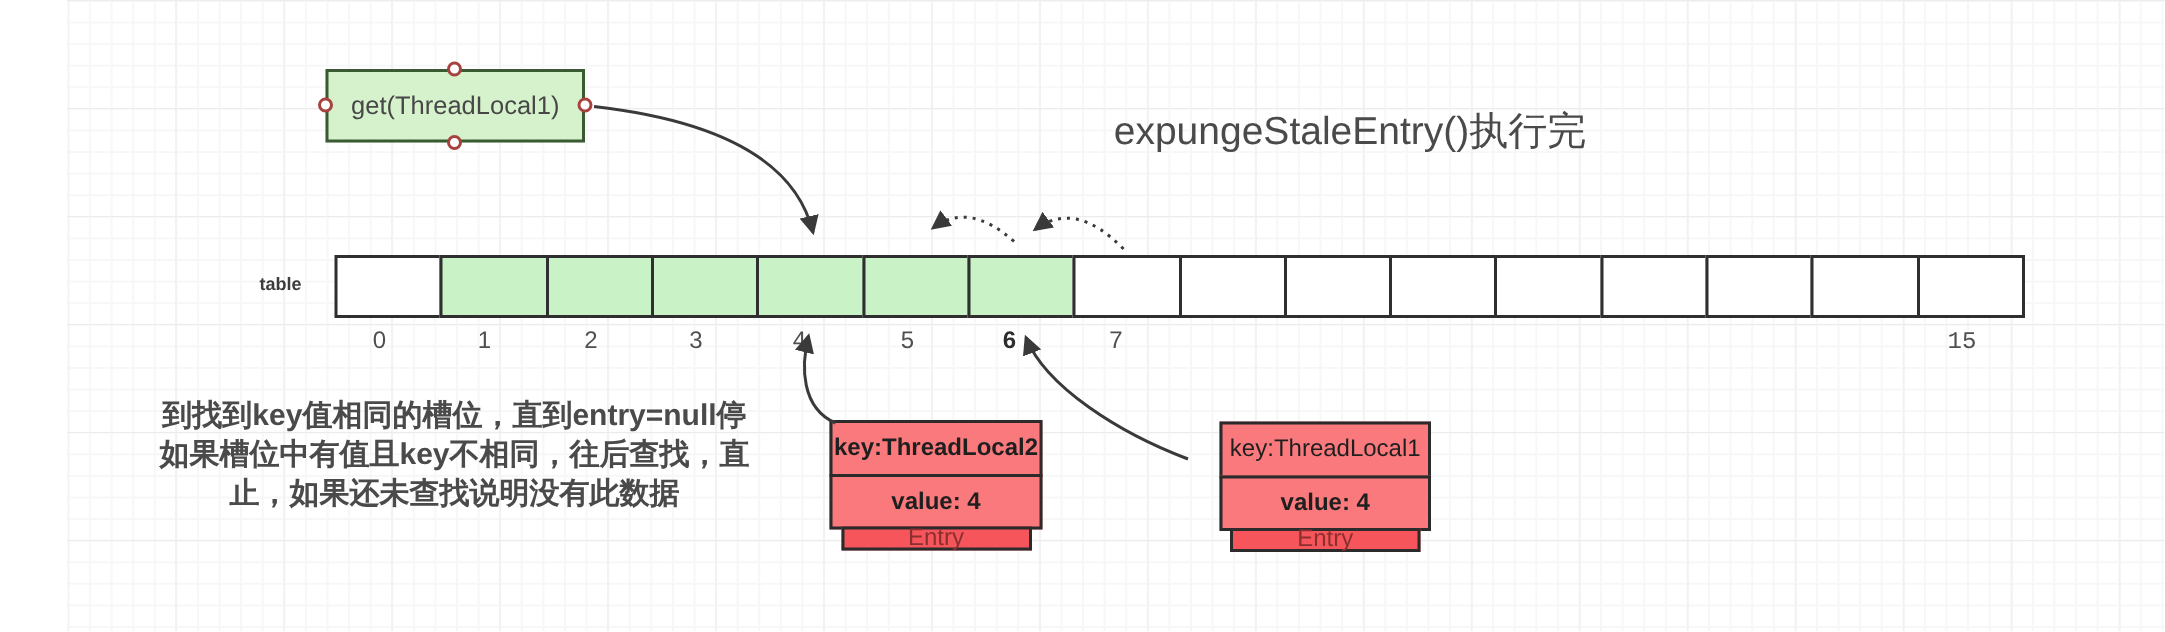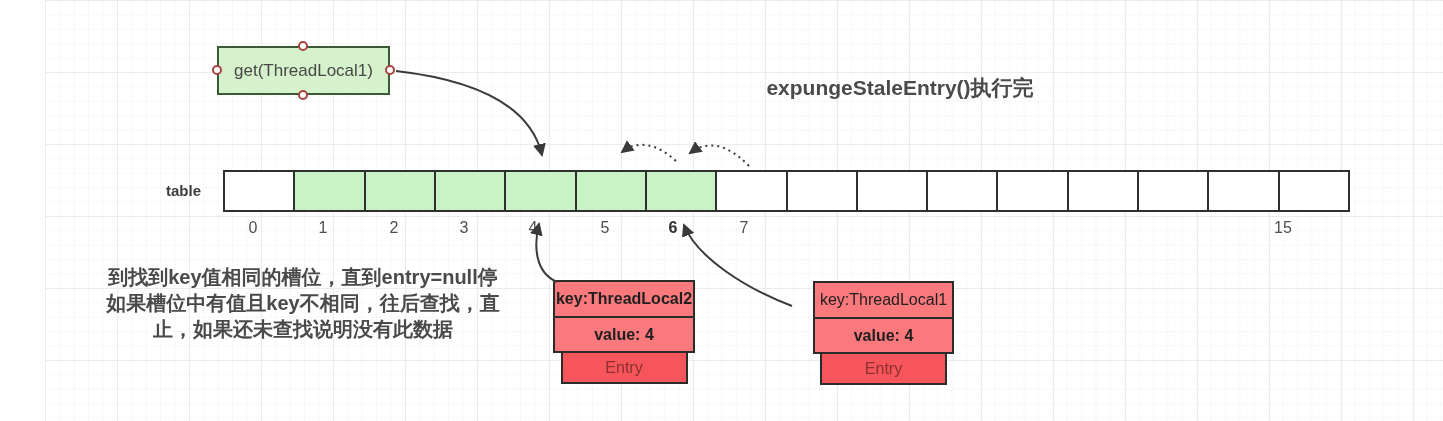--- a/index.html
+++ b/index.html
@@ -26,28 +26,28 @@
     font-size:17px; color:#474747;
   }
   .handle {
     position:absolute; width:10px; height:10px; border-radius:50%;
     background:#ffffff; border:2px solid #a8423f; z-index:5;
   }
 
   
   .title {
     position:absolute; left:645px; top:74px; width:420px;
-    text-align:center; font-weight:bold; font-size:21px; line-height:27px;
+    text-align:center; font-weight:normal; font-size:26px; line-height:27px;
     color:#4a4a4a;
   }
 
   
   .table-label {
     position:absolute; left:80px; top:182px; width:76px;
-    text-align:right; font-weight:bold; font-size:15px; color:#3d3d3d;
+    text-align:right; font-weight:bold; font-size:12px; color:#3d3d3d;
   }
   .table-row {
     position:absolute; left:178px; top:170px; width:1127px; height:42px;
     display:flex;
   }
   .table-cell {
     flex:1 1 0; background:#ffffff; border:2px solid #2f2f2f; margin-left:-2px;
   }
   .table-cell:first-child { margin-left:0; }
   .table-cell.green { background:#c9f3c6; }
@@ -68,21 +68,21 @@
   
   .entry-box { position:absolute; width:142px; }
   .entry-row {
     height:38px; background:#f9797c; border:2px solid #2b2b2b;
     display:flex; align-items:center; justify-content:center;
     font-size:16px; color:#1f1f1f;
   }
   .entry-row + .entry-row { margin-top:-2px; height:37px; }
   .entry-row.bold { font-weight:bold; }
   .entry-tag {
-    width:127px; height:33px; margin:-2px auto 0 auto;
+    width:127px; height:16px; margin:-2px auto 0 auto;
     background:#f6555b; border:2px solid #2b2b2b;
     display:flex; align-items:center; justify-content:center;
     font-size:16px; color:#8c2f2f;
   }
 
   .arrows { position:absolute; left:0; top:0; pointer-events:none; z-index:4; }
 </style>
 </head>
 <body>
 
@@ -119,21 +119,21 @@
   </div>
 
   <span class="index-label" style="left:190px;">0</span>
   <span class="index-label" style="left:260px;">1</span>
   <span class="index-label" style="left:331px;">2</span>
   <span class="index-label" style="left:401px;">3</span>
   <span class="index-label" style="left:470px;">4</span>
   <span class="index-label" style="left:542px;">5</span>
   <span class="index-label bold" style="left:610px;">6</span>
   <span class="index-label" style="left:681px;">7</span>
-  <span class="index-label" style="left:1220px;">15</span>
+  <span class="index-label" style="left:1245px;font-family:Liberation Mono, monospace;">15</span>
 
   <div class="note">
     <div>到找到key值相同的槽位，直到entry=null停</div>
     <div>如果槽位中有值且key不相同，往后查找，直</div>
     <div>止，如果还未查找说明没有此数据</div>
   </div>
 
   <div class="entry-box" style="left:508px; top:280px;">
     <div class="entry-row bold">key:ThreadLocal2</div>
     <div class="entry-row bold">value: 4</div>

